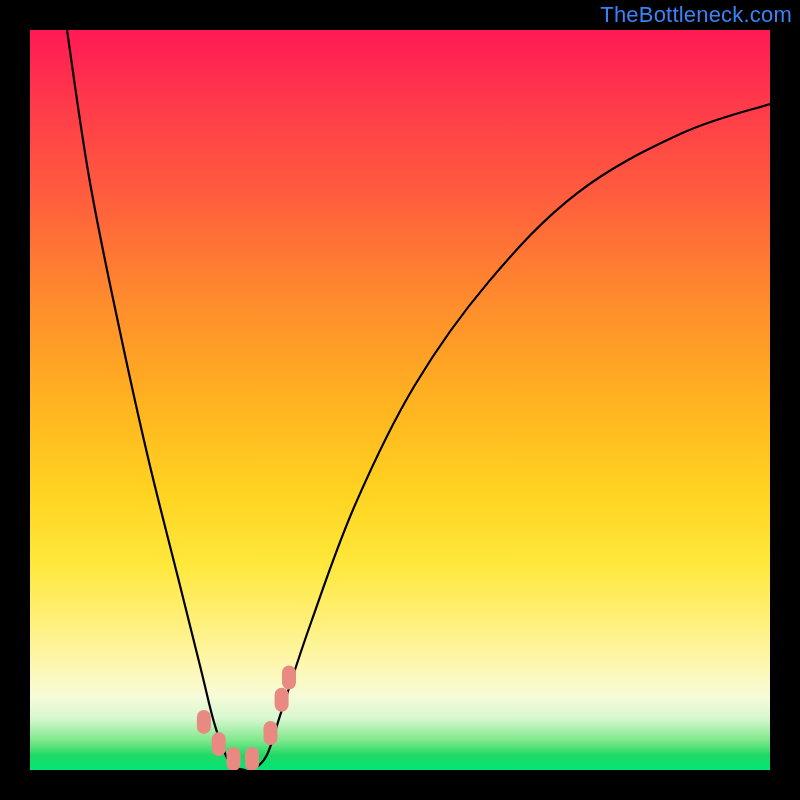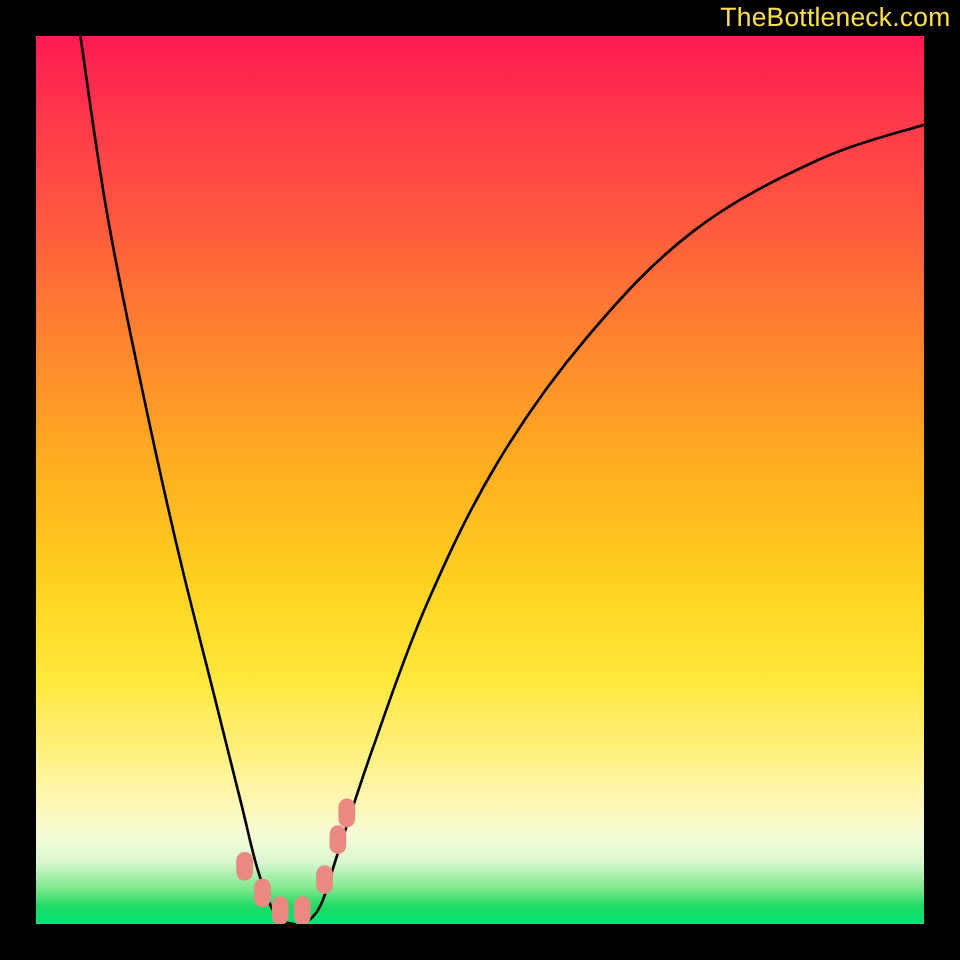--- a/index.html
+++ b/index.html
@@ -14,21 +14,21 @@
   .frame {
     position: relative;
     width: 800px;
     height: 800px;
     background: #000;
   }
   .watermark {
     position: absolute;
     top: 2px;
     right: 8px;
-    color: #fde047;
+    color: #3b82f6;
     font-size: 22px;
     font-weight: 500;
     letter-spacing: 0.2px;
     user-select: none;
   }
   .plot {
     position: absolute;
     left: 30px;
     top: 30px;
     width: 740px;

